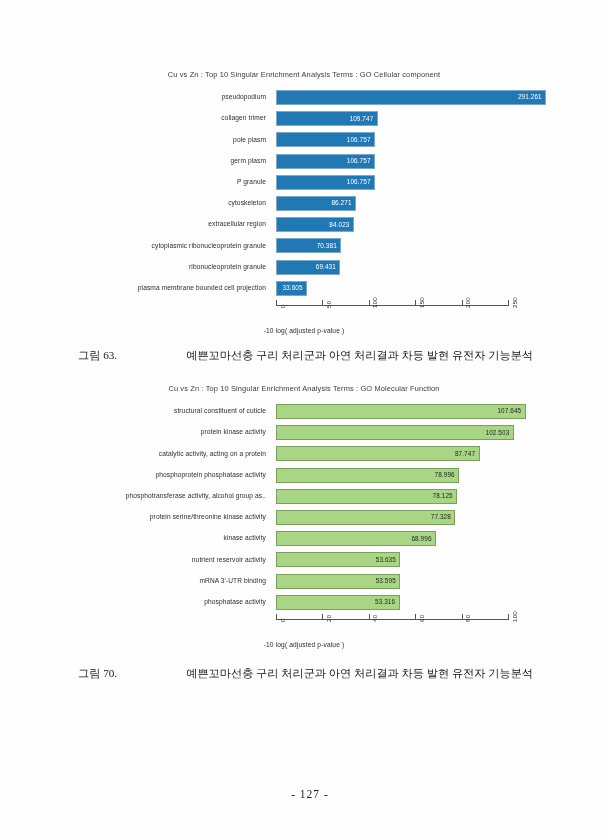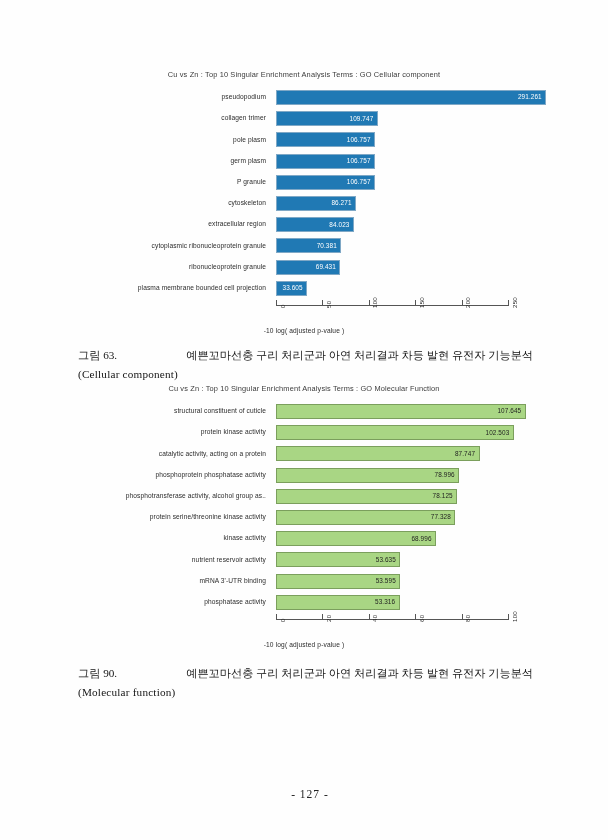--- a/index.html
+++ b/index.html
@@ -267,21 +267,20 @@
           <div class="axis-title" style="left: 0px;">-10 log( adjusted p-value )</div>
         </div>
       </div>
   </div>
 
   <div class="caption" style="top:346px;">
     <div class="line1">
       <span>그림 63.</span>
       <span>예쁜꼬마선충 구리 처리군과 아연 처리결과 차등 발현 유전자 기능분석</span>
     </div>
-    <div class="line2">(Cellular component)</div>
   </div>
 
   <div class="figure" id="figure-2" style="top:384px;">
     <div class="fig-title">Cu vs Zn : Top 10 Singular Enrichment Analysis Terms : GO Molecular Function</div>
     <div class="plot" id="plot-2">
         <div class="row">
           <div class="cat-label" style="width: 272px;">structural constituent of cuticle</div>
           <div class="bar-area" style="width: 336px;">
             <div class="bar green" style="width: 249.736px; margin-left: 4px;">
               <span class="val">107.645</span>
@@ -374,20 +373,19 @@
           <div class="tick-lab" style="left: 464.2px;">80</div>
           <div class="tick" style="left: 508px;"></div>
           <div class="tick-lab" style="left: 510.6px;">100</div>
           <div class="axis-title" style="left: 0px;">-10 log( adjusted p-value )</div>
         </div>
       </div>
   </div>
 
   <div class="caption" style="top:664px;">
     <div class="line1">
-      <span>그림 90.</span>
+      <span>그림 70.</span>
       <span>예쁜꼬마선충 구리 처리군과 아연 처리결과 차등 발현 유전자 기능분석</span>
     </div>
-    <div class="line2">(Molecular function)</div>
   </div>
 
   <div class="page-number">- 127 -</div>
 </div>
 
 </body></html>

